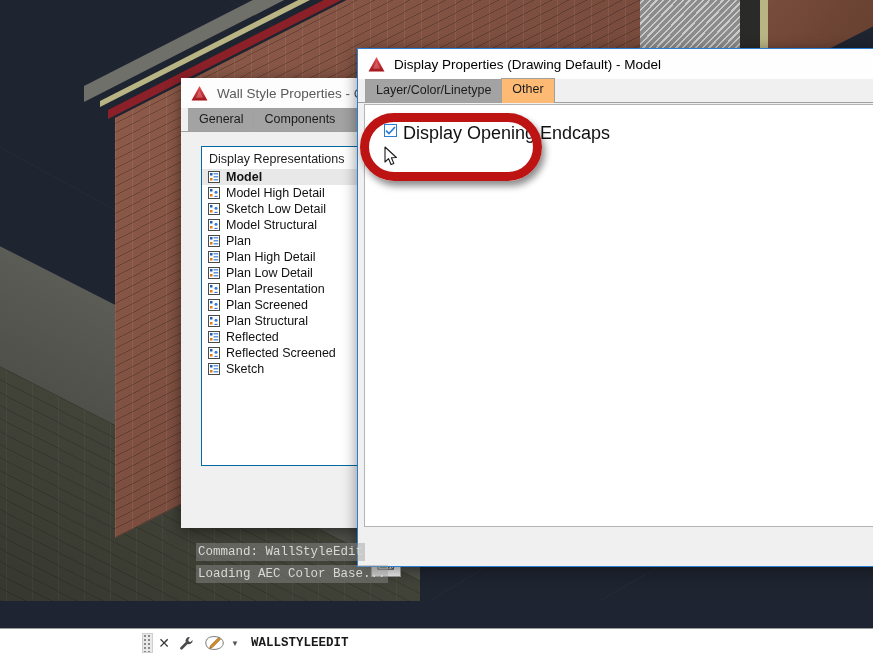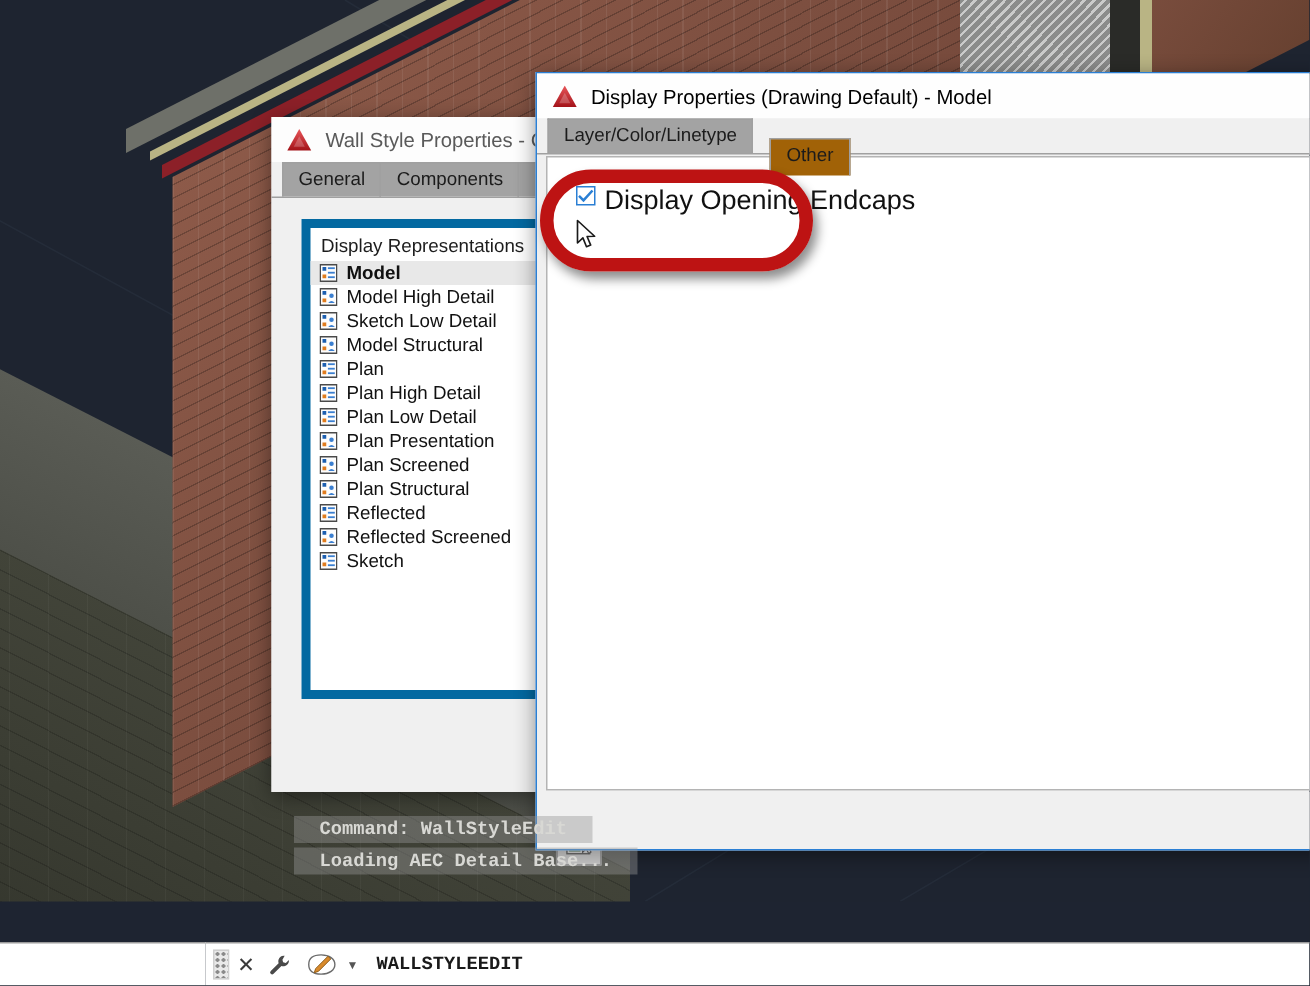--- a/index.html
+++ b/index.html
@@ -69,21 +69,21 @@
   .right-tan{
     position:absolute;left:760px;top:-46px;width:9px;height:130px;
     background:#b9b484;transform:skewY(-27deg);transform-origin:left top;
   }
 
   
   #cmd-history{position:absolute;left:196px;bottom:72px;z-index:5;}
   .cmd-line{
     font-family:"Liberation Mono", monospace;font-size:12.5px;
     color:#d8d8d4;background:rgba(150,150,150,.42);
-    padding:2px 17px;margin-bottom:2px;display:inline-block;white-space:nowrap;font-weight:bold;
+    padding:2px 2px;margin-bottom:2px;display:inline-block;white-space:nowrap;
   }
   #cmd-bar{
     position:absolute;left:137px;bottom:0;width:736px;height:28px;
     background:#ffffff;border-top:1px solid #9b9b9b;z-index:6;
     display:flex;align-items:center;
   }
   .cmd-grip{width:9px;height:18px;margin-left:5px;
     background-image:radial-gradient(#8a8a8a 42%,transparent 44%);
     background-size:4px 4px;background-color:#e9e9e9;border:1px solid #cfcfcf;}
   .cmd-icon-btn{width:22px;height:24px;display:flex;align-items:center;justify-content:center;
@@ -97,27 +97,27 @@
   .dialog{position:absolute;background:#f0f0f0;box-shadow:0 3px 14px rgba(0,0,0,.45);}
   .dlg-title{display:flex;align-items:center;height:30px;padding-left:10px;background:#fefefe;}
   .acad-logo{width:17px;height:15px;margin-right:9px;flex:none;}
   .dlg-title-text{font-size:13.5px;color:#5a5a5a;white-space:nowrap;}
   .dlg-title-text.fg{color:#000000;}
 
   .tabstrip{display:flex;align-items:flex-end;height:24px;padding-left:7px;background:#f0f0f0;
             border-bottom:1px solid #a0a0a0;box-sizing:border-box;}
   .tab{font-size:12.5px;color:#1b1b1b;padding:3px 10px 4px 10px;line-height:15px;
        border:1px solid #a0a0a0;border-bottom:none;background:#a3a3a3;margin-right:-1px;white-space:nowrap;}
-  .tab.active{background:#a16207;position:relative;top:15px;padding-bottom:6px;z-index:2;margin-left:12px;}
+  .tab.active{background:#fdba74;position:relative;top:1px;padding-bottom:6px;z-index:2;}
 
   
   #dlg-wall{left:181px;top:78px;width:300px;height:450px;}
   #dlg-wall .dlg-title{background:#fdfdfd;}
   #wall-body{position:absolute;left:0;top:54px;width:300px;height:396px;background:#f0f0f0;}
-  #list-panel{position:absolute;left:20px;top:14px;width:300px;height:320px;background:#fff;border:6px solid #0369a1;box-sizing:border-box;}
+  #list-panel{position:absolute;left:20px;top:14px;width:300px;height:320px;background:#fff;border:1px solid #0369a1;box-sizing:border-box;}
   #list-header{font-size:12.5px;color:#1c1c1c;padding:5px 0 3px 7px;}
   .rep-row{display:flex;align-items:center;height:16px;padding-left:6px;font-size:12.5px;color:#111;}
   .rep-row.sel{background:#e8e8e8;font-weight:bold;text-align:center;}
   .rep-icon{width:12px;height:12px;margin-right:6px;flex:none;}
   #viewer-btn{position:absolute;left:190px;top:415px;width:30px;height:30px;background:#ededed;border:1px solid #9c9c9c;
               display:flex;align-items:center;justify-content:center;box-sizing:border-box;}
   #wall-colcut{position:absolute;left:288px;top:14px;width:12px;height:320px;overflow:hidden;}
   .colcut-icon{width:12px;height:12px;margin-top:4px;}
 
   
@@ -166,21 +166,21 @@
       </div>
     <div class="hatch-zone"></div>
     <div class="dark-slot"></div>
     <div class="right-tan"></div>
     <div class="right-brick"></div>
   </div>
 </div>
 
 <div id="cmd-history">
   <div class="cmd-line">Command: WallStyleEdit</div><br>
-  <div class="cmd-line">Loading AEC Detail Base...</div>
+  <div class="cmd-line">Loading AEC Color Base...</div>
 </div>
 
 <div id="cmd-leftpad"></div>
 <div id="cmd-bar">
   <div class="cmd-grip"></div>
   <div class="cmd-icon-btn">✕</div>
   <div class="cmd-icon-btn">
     <svg width="15" height="15" viewBox="0 0 16 16">
       <path d="M11.5 1.2a4 4 0 0 0-4.3 5.3L1.6 12.1a1.4 1.4 0 1 0 2 2l5.6-5.6a4 4 0 0 0 5.3-4.3l-2.2 2.2-1.9-.5-.5-1.9z" fill="#4a4a4a"></path>
     </svg>

